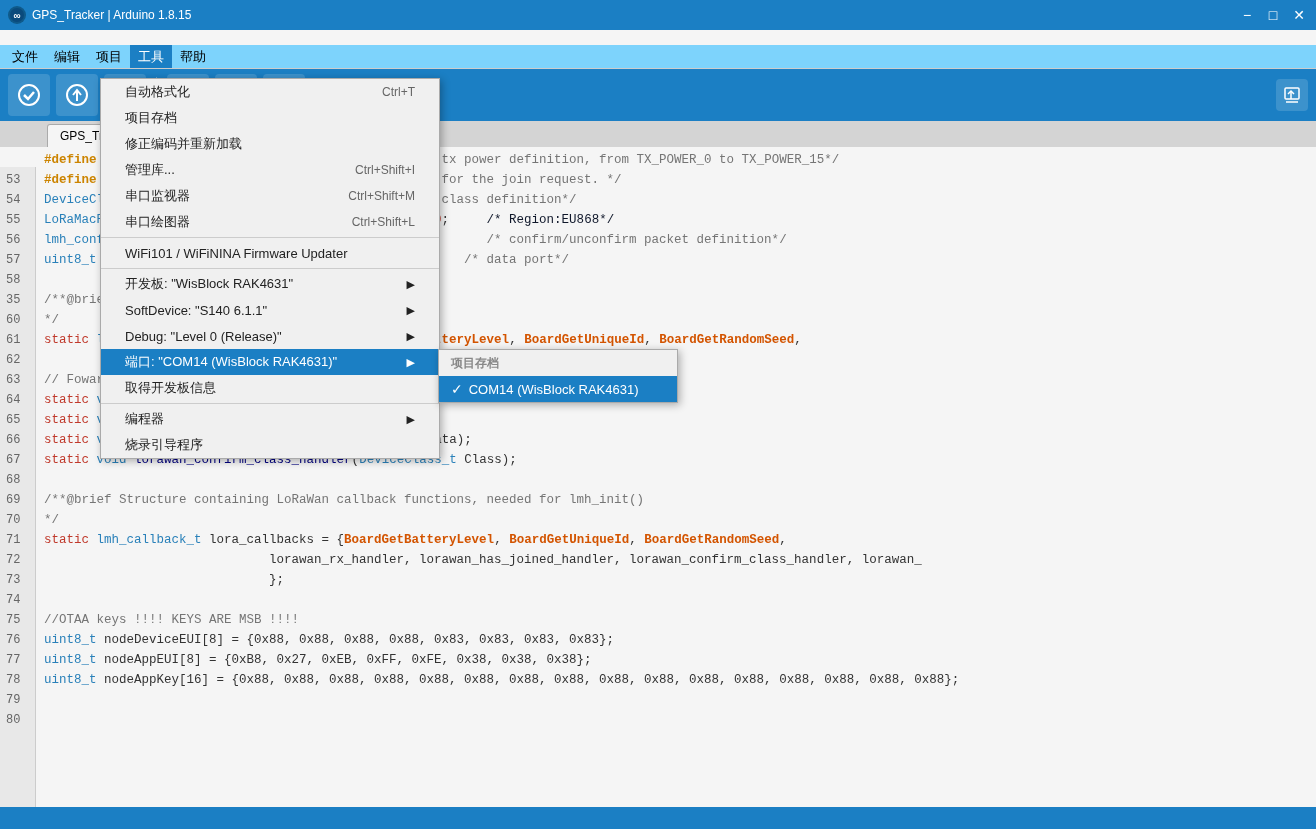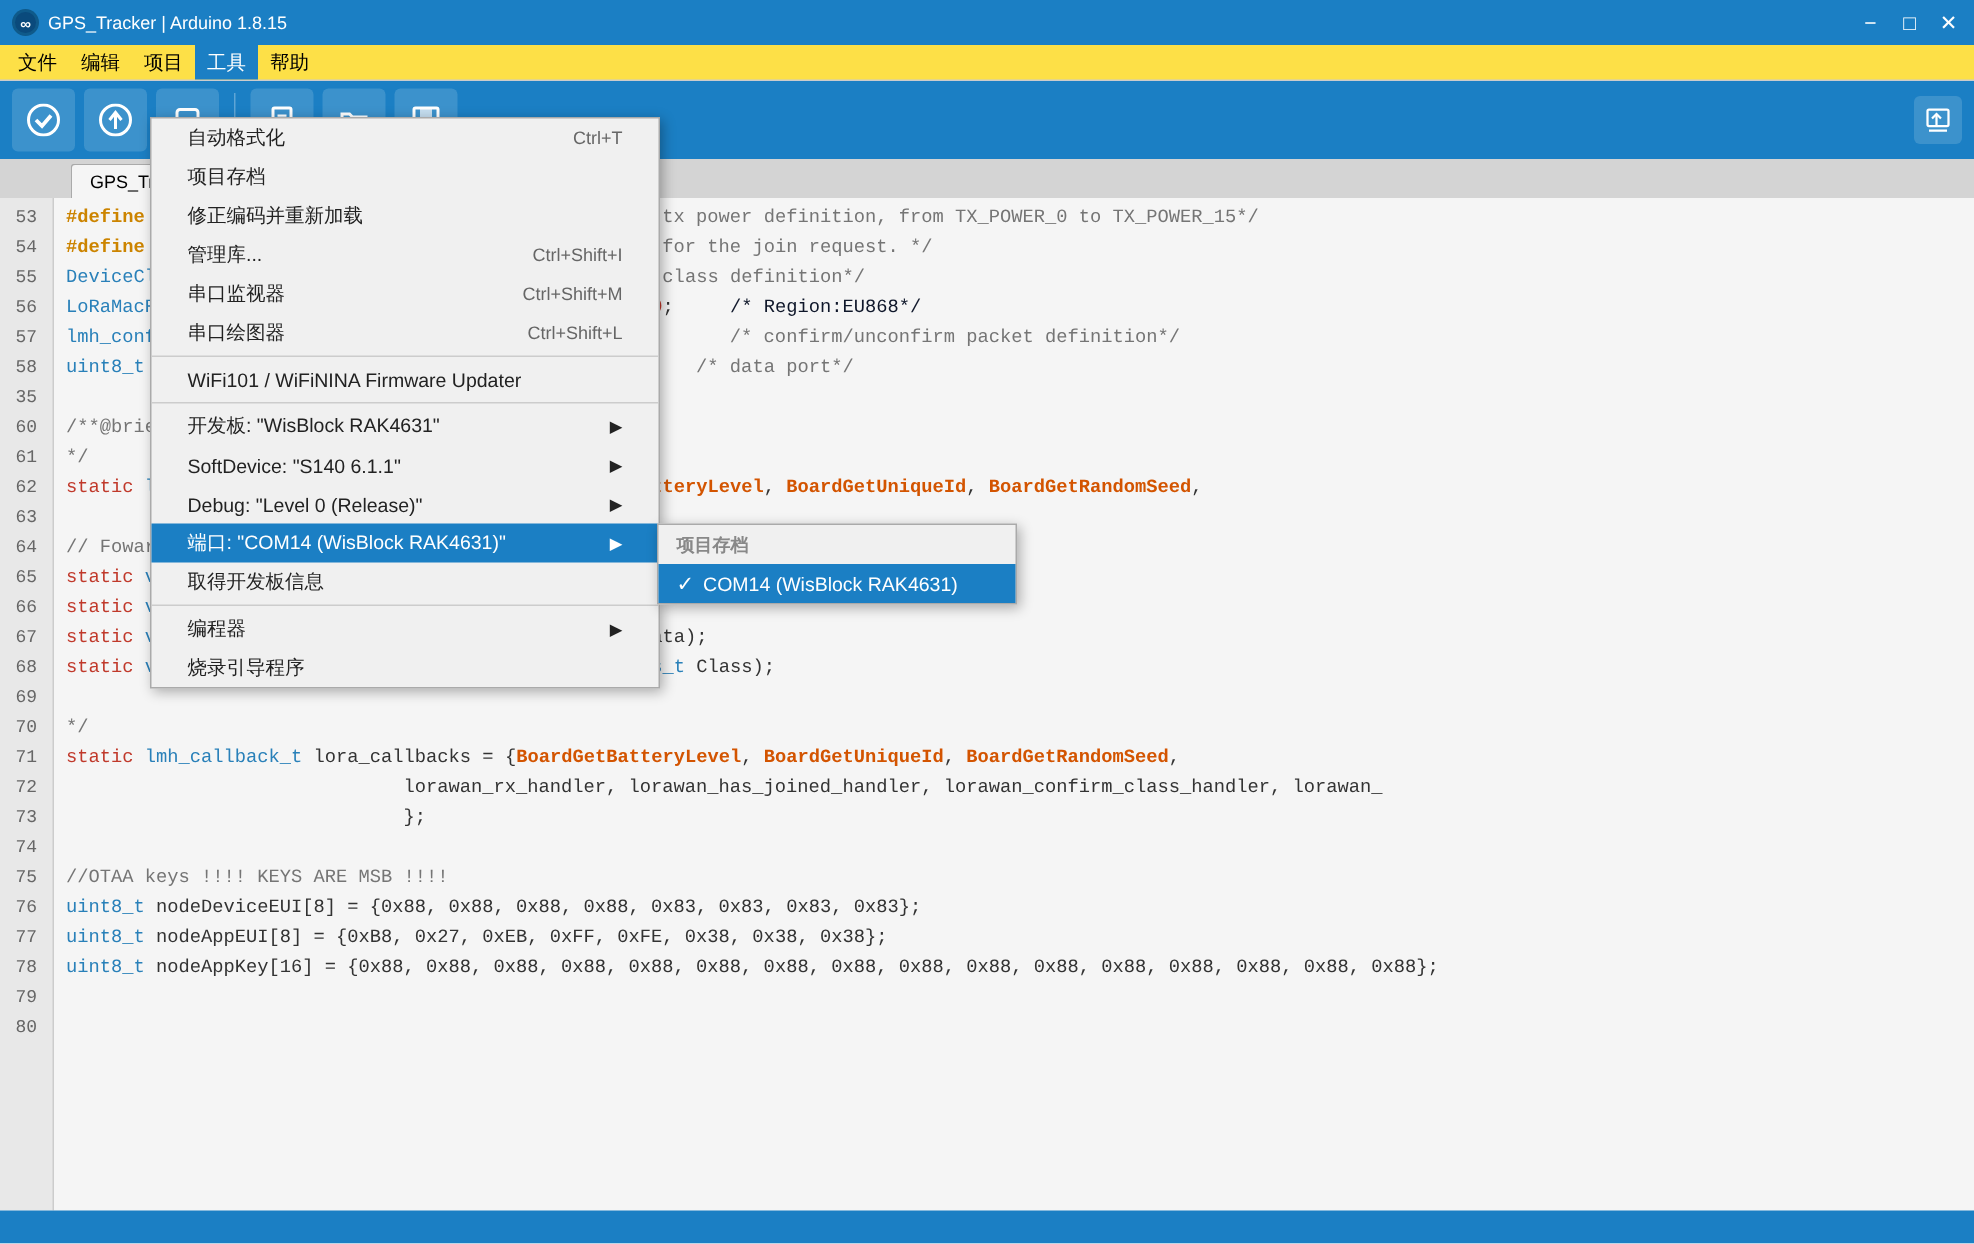--- a/index.html
+++ b/index.html
@@ -51,26 +51,27 @@
       display: flex;
       align-items: center;
       justify-content: center;
       cursor: pointer;
       font-size: 14px;
       color: white;
     }
 
     
     #menu-bar {
-      background: #fde047;
+      background: #7dd3fc;
       height: 24px;
       display: flex;
       align-items: center;
       padding: 0 4px;
       border-bottom: 1px solid #ccc;
+      margin-top: 15px;
     }
     .menu-item {
       padding: 2px 8px;
       cursor: pointer;
       font-size: 13px;
       height: 100%;
       display: flex;
       align-items: center;
     }
     .menu-item:hover, .menu-item.active {
@@ -166,27 +167,28 @@
     #code-content {
       display: flex;
       height: 100%;
       font-family: 'Courier New', monospace;
       font-size: 13px;
       overflow: hidden;
     }
     #line-numbers {
       background: #e8e8e8;
       padding: 4px 6px;
-      text-align: center;
+      text-align: left;
       color: #666;
       min-width: 36px;
       border-right: 1px solid #ccc;
       line-height: 1.55;
       font-size: 12px;
       user-select: none;
+      margin-top: 20px;
     }
     #code-text {
       padding: 4px 8px;
       line-height: 1.55;
       color: #333;
       overflow-x: auto;
       white-space: nowrap;
       font-size: 12.5px;
     }
     .code-line { display: block; height: 20px; }
@@ -398,20 +400,21 @@
       <div class="code-line"><span style="color:#757575">/**@brief Structure containing LoRaWan...</span></div>
       <div class="code-line"><span style="color:#757575"> */</span></div>
       <div class="code-line"><span style="color:#c0392b">static</span> <span style="color:#2980b9">lmh_callback_t</span> m_lora_callbacks = {<span style="color:#d35400;font-weight:bold">BoardGetBatteryLevel</span>, <span style="color:#d35400;font-weight:bold">BoardGetUniqueId</span>, <span style="color:#d35400;font-weight:bold">BoardGetRandomSeed</span>,</div>
       <div class="code-line">&nbsp;</div>
       <div class="code-line"><span style="color:#757575">// Foward declaration</span></div>
       <div class="code-line"><span style="color:#c0392b">static</span> <span style="color:#2980b9">void</span> <span style="color:#000080">lorawan_has_joined_handler</span>(<span style="color:#2980b9">void</span>);</div>
       <div class="code-line"><span style="color:#c0392b">static</span> <span style="color:#2980b9">void</span> <span style="color:#000080">lorawan_join_failed_handler</span>(<span style="color:#2980b9">void</span>);</div>
       <div class="code-line"><span style="color:#c0392b">static</span> <span style="color:#2980b9">void</span> <span style="color:#000080">lorawan_rx_handler</span>(<span style="color:#2980b9">lmh_app_data_t</span> *app_data);</div>
       <div class="code-line"><span style="color:#c0392b">static</span> <span style="color:#2980b9">void</span> <span style="color:#000080">lorawan_confirm_class_handler</span>(<span style="color:#2980b9">DeviceClass_t</span> Class);</div>
       <div class="code-line">&nbsp;</div>
+      <div class="code-line"><span style="color:#757575">/**@brief Structure containing LoRaWan callback functions, needed for lmh_init()</span></div>
       <div class="code-line"><span style="color:#757575"> */</span></div>
       <div class="code-line"><span style="color:#c0392b">static</span> <span style="color:#2980b9">lmh_callback_t</span> lora_callbacks = {<span style="color:#d35400;font-weight:bold">BoardGetBatteryLevel</span>, <span style="color:#d35400;font-weight:bold">BoardGetUniqueId</span>, <span style="color:#d35400;font-weight:bold">BoardGetRandomSeed</span>,</div>
       <div class="code-line">&nbsp;&nbsp;&nbsp;&nbsp;&nbsp;&nbsp;&nbsp;&nbsp;&nbsp;&nbsp;&nbsp;&nbsp;&nbsp;&nbsp;&nbsp;&nbsp;&nbsp;&nbsp;&nbsp;&nbsp;&nbsp;&nbsp;&nbsp;&nbsp;&nbsp;&nbsp;&nbsp;&nbsp;&nbsp;&nbsp;lorawan_rx_handler, lorawan_has_joined_handler, lorawan_confirm_class_handler, lorawan_</div>
       <div class="code-line">&nbsp;&nbsp;&nbsp;&nbsp;&nbsp;&nbsp;&nbsp;&nbsp;&nbsp;&nbsp;&nbsp;&nbsp;&nbsp;&nbsp;&nbsp;&nbsp;&nbsp;&nbsp;&nbsp;&nbsp;&nbsp;&nbsp;&nbsp;&nbsp;&nbsp;&nbsp;&nbsp;&nbsp;&nbsp;&nbsp;};</div>
       <div class="code-line">&nbsp;</div>
       <div class="code-line"><span style="color:#757575">//OTAA keys !!!! KEYS ARE MSB !!!!</span></div>
       <div class="code-line"><span style="color:#2980b9">uint8_t</span> nodeDeviceEUI[8] = {0x88, 0x88, 0x88, 0x88, 0x83, 0x83, 0x83, 0x83};</div>
       <div class="code-line"><span style="color:#2980b9">uint8_t</span> nodeAppEUI[8] = {0xB8, 0x27, 0xEB, 0xFF, 0xFE, 0x38, 0x38, 0x38};</div>
       <div class="code-line"><span style="color:#2980b9">uint8_t</span> nodeAppKey[16] = {0x88, 0x88, 0x88, 0x88, 0x88, 0x88, 0x88, 0x88, 0x88, 0x88, 0x88, 0x88, 0x88, 0x88, 0x88, 0x88};</div>
     </div>

